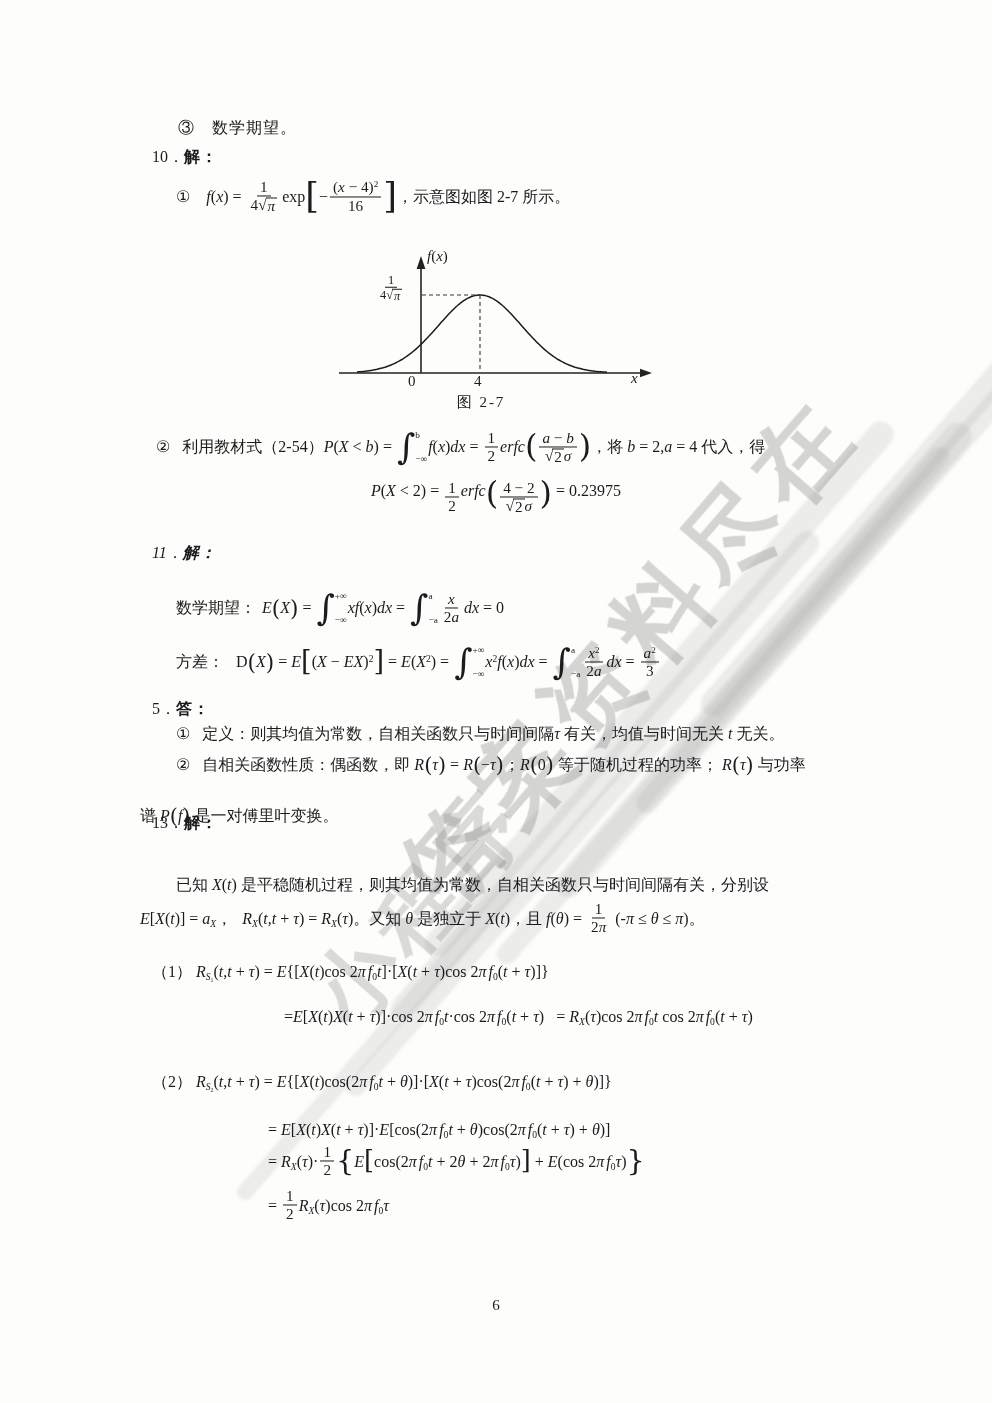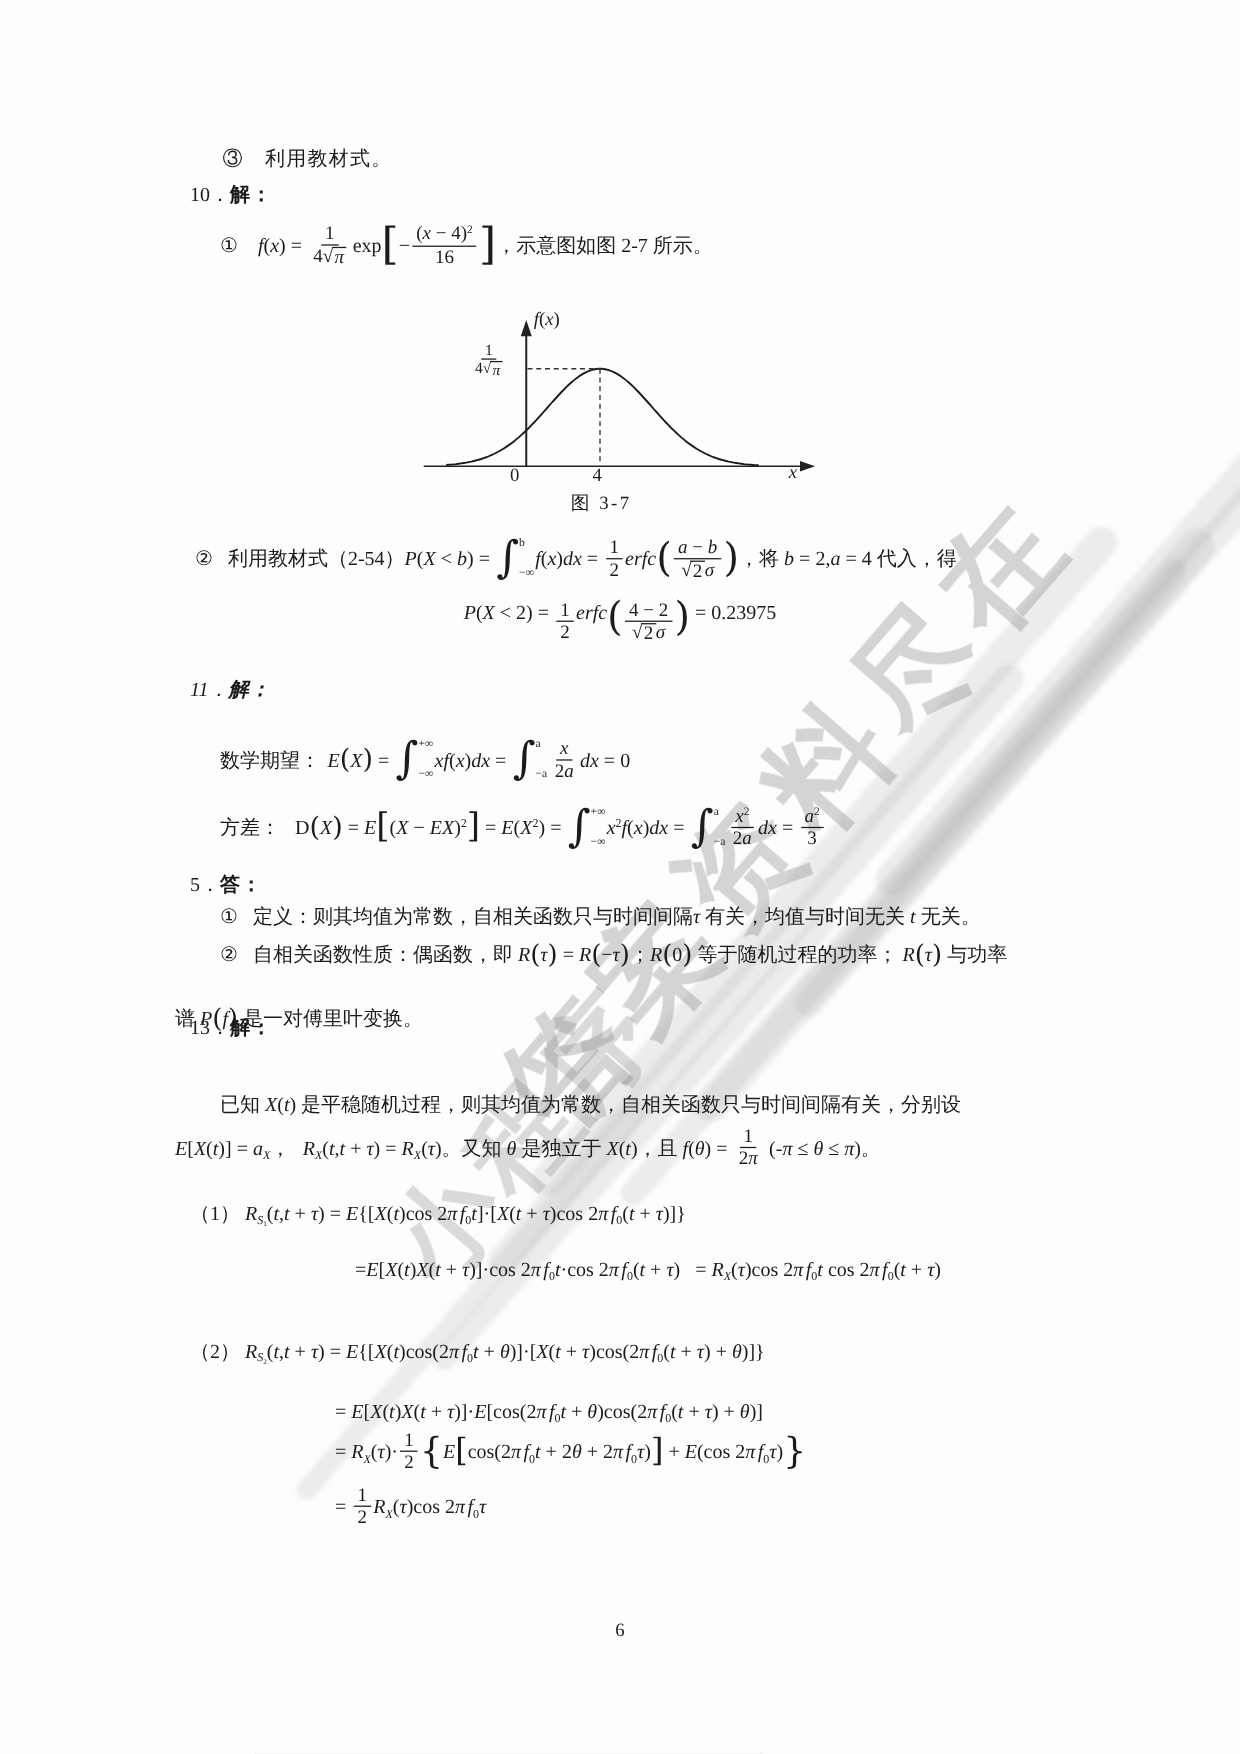--- a/index.html
+++ b/index.html
@@ -67,21 +67,21 @@
     <div class="stk" style="left:640px;top:800px;width:560px;height:22px;"></div>
     <div class="stk" style="left:350px;top:1085px;width:480px;height:18px;"></div>
     <div class="stk" style="left:705px;top:700px;width:480px;height:26px;"></div>
     <div class="stk" style="left:240px;top:1190px;width:420px;height:16px;"></div>
     <div class="wm wm1" style="left:425px;top:825px;">答案资料尽在</div>
     <div class="wm wm2" style="left:330px;top:956px;">小程序</div>
   </div>
 
   <div class="content">
 
-    <div class="fline cn" style="left:178px;top:118px;">③　利用教材式。</div>
+    <div class="fline cn" style="left:178px;top:118px;">③　数学期望。</div>
 
     <div class="fline" style="left:152px;top:147px;"><span class="mt">10．</span><span class="mb">解：</span></div>
 
     <div class="fline" style="left:176px;top:180px;"><span class="mt">①</span><span class="msp" style="display: inline-block; width: 16px;"></span><span class="mi">f</span><span class="mt">(</span><span class="mi">x</span><span class="mt">) = </span><span class="mfrac"><span class="mnum"><span class="mt">1</span></span><span class="mden"><span class="mt">4</span><span class="msqrt"><span class="mrad">√</span><span class="mbar"><span class="mi">π</span></span></span></span></span><span class="mt">exp</span><span class="mbig" style="font-size: 2.2em;">[</span><span class="mt">−</span><span class="mfrac"><span class="mnum"><span class="mt">(</span><span class="mi">x</span><span class="mt"> − 4)</span><span class="msup">2</span></span><span class="mden"><span class="mt">16</span></span></span><span class="mbig" style="font-size: 2.2em;">]</span><span class="mt">，示意图如图 2-7 所示。</span></div>
 
     <div class="fig">
       <svg width="322" height="142" viewBox="0 0 322 142">
         <path d="M4,121 H305" stroke="#222" stroke-width="1.3" fill="none"></path>
         <polygon points="305,116.8 317,121 305,125.2" fill="#222"></polygon>
         <path d="M86,121 V14" stroke="#222" stroke-width="1.6" fill="none"></path>
@@ -95,21 +95,21 @@
             <span class="mnum"><span class="mt">1</span></span>
             <span class="mden"><span class="mt">4</span><span class="msqrt">
                 <span class="mrad">√</span>
                 <span class="mbar"><span class="mi">π</span></span>
               </span></span>
           </span></span>
       <span class="figlab" style="left:73px;top:121px;">0</span>
       <span class="figlab" style="left:139px;top:121px;">4</span>
       <span class="figlab" style="left:296px;top:118px;"><span class="mi">x</span></span>
     </div>
-    <div class="figcap">图  3-7</div>
+    <div class="figcap">图  2-7</div>
 
     <div class="fline" style="left:156px;top:430px;"><span class="mt">②</span><span class="msp" style="display: inline-block; width: 12px;"></span><span class="mt">利用教材式（2-54）</span><span class="mi">P</span><span class="mt">(</span><span class="mi">X</span><span class="mt"> &lt; </span><span class="mi">b</span><span class="mt">) = </span><span class="mint"><span class="misign">∫</span><span class="mlims"><span class="mup">b</span><span class="mlo">−∞</span></span></span><span class="mi">f</span><span class="mt">(</span><span class="mi">x</span><span class="mt">)</span><span class="mi">dx</span><span class="mt"> = </span><span class="mfrac"><span class="mnum"><span class="mt">1</span></span><span class="mden"><span class="mt">2</span></span></span><span class="mi">erfc</span><span class="mbig" style="font-size: 2em;">(</span><span class="mfrac"><span class="mnum"><span class="mi">a</span><span class="mt"> − </span><span class="mi">b</span></span><span class="mden"><span class="msqrt"><span class="mrad">√</span><span class="mbar"><span class="mt">2</span></span></span><span class="mi">σ</span></span></span><span class="mbig" style="font-size: 2em;">)</span><span class="mt">，将 </span><span class="mi">b</span><span class="mt"> = 2,</span><span class="mi">a</span><span class="mt"> = 4 代入，得</span></div>
     <div class="fline centered" style="top:481px;"><span class="mi">P</span><span class="mt">(</span><span class="mi">X</span><span class="mt"> &lt; 2) = </span><span class="mfrac"><span class="mnum"><span class="mt">1</span></span><span class="mden"><span class="mt">2</span></span></span><span class="mi">erfc</span><span class="mbig" style="font-size: 2em;">(</span><span class="mfrac"><span class="mnum"><span class="mt">4 − 2</span></span><span class="mden"><span class="msqrt"><span class="mrad">√</span><span class="mbar"><span class="mt">2</span></span></span><span class="mi">σ</span></span></span><span class="mbig" style="font-size: 2em;">)</span><span class="mt"> = 0.23975</span></div>
 
     <div class="fline" style="left:152px;top:543px;font-style:italic;"><span class="mt">11．</span><span class="mb">解：</span></div>
     <div class="fline" style="left:176px;top:591px;"><span class="mt">数学期望：</span><span class="msp" style="display: inline-block; width: 6px;"></span><span class="mi">E</span><span class="mbig" style="font-size: 1.35em;">(</span><span class="mi">X</span><span class="mbig" style="font-size: 1.35em;">)</span><span class="mt"> = </span><span class="mint"><span class="misign">∫</span><span class="mlims"><span class="mup">+∞</span><span class="mlo">−∞</span></span></span><span class="mi">xf</span><span class="mt">(</span><span class="mi">x</span><span class="mt">)</span><span class="mi">dx</span><span class="mt"> = </span><span class="mint"><span class="misign">∫</span><span class="mlims"><span class="mup">a</span><span class="mlo">−a</span></span></span><span class="mfrac"><span class="mnum"><span class="mi">x</span></span><span class="mden"><span class="mt">2</span><span class="mi">a</span></span></span><span class="mi">dx</span><span class="mt"> = 0</span></div>
     <div class="fline" style="left:176px;top:645px;"><span class="mt">方差：</span><span class="msp" style="display: inline-block; width: 12px;"></span><span class="mt">D</span><span class="mbig" style="font-size: 1.35em;">(</span><span class="mi">X</span><span class="mbig" style="font-size: 1.35em;">)</span><span class="mt"> = </span><span class="mi">E</span><span class="mbig" style="font-size: 1.7em;">[</span><span class="mt">(</span><span class="mi">X</span><span class="mt"> − </span><span class="mi">EX</span><span class="mt">)</span><span class="msup">2</span><span class="mbig" style="font-size: 1.7em;">]</span><span class="mt"> = </span><span class="mi">E</span><span class="mt">(</span><span class="mi">X</span><span class="msup">2</span><span class="mt">) = </span><span class="mint"><span class="misign">∫</span><span class="mlims"><span class="mup">+∞</span><span class="mlo">−∞</span></span></span><span class="mi">x</span><span class="msup">2</span><span class="mi">f</span><span class="mt">(</span><span class="mi">x</span><span class="mt">)</span><span class="mi">dx</span><span class="mt"> = </span><span class="mint"><span class="misign">∫</span><span class="mlims"><span class="mup">a</span><span class="mlo">−a</span></span></span><span class="mfrac"><span class="mnum"><span class="mi">x</span><span class="msup">2</span></span><span class="mden"><span class="mt">2</span><span class="mi">a</span></span></span><span class="mi">dx</span><span class="mt"> = </span><span class="mfrac"><span class="mnum"><span class="mi">a</span><span class="msup">2</span></span><span class="mden"><span class="mt">3</span></span></span></div>
 
     <div class="fline" style="left:152px;top:699px;"><span class="mt">5．</span><span class="mb">答：</span></div>
     <div class="fline" style="left:176px;top:724px;"><span class="mt">①</span><span class="msp" style="display: inline-block; width: 12px;"></span><span class="mt">定义：则其均值为常数，自相关函数只与时间间隔</span><span class="mi">τ</span><span class="mt"> 有关，均值与时间无关 </span><span class="mi">t</span><span class="mt"> 无关。</span></div>

